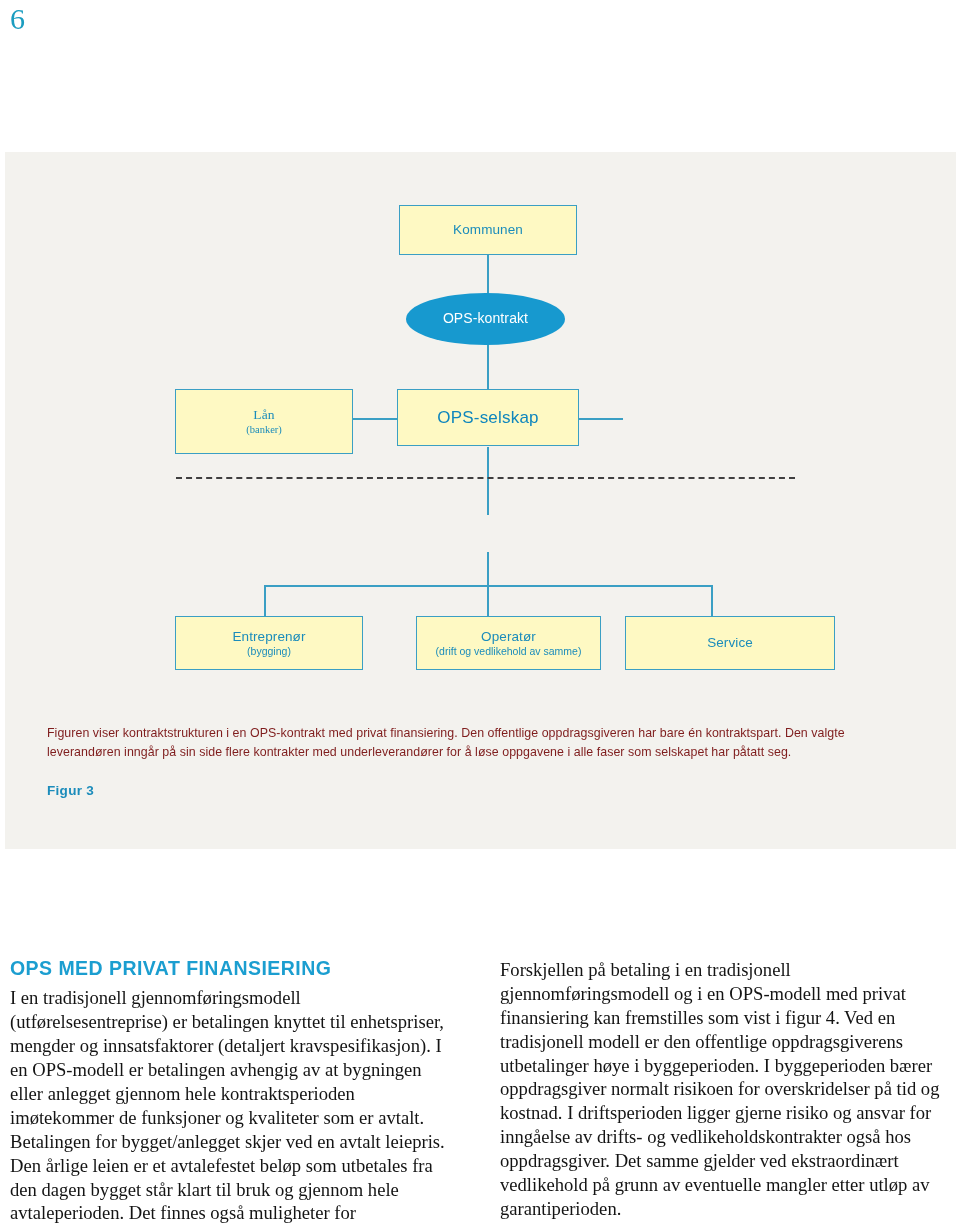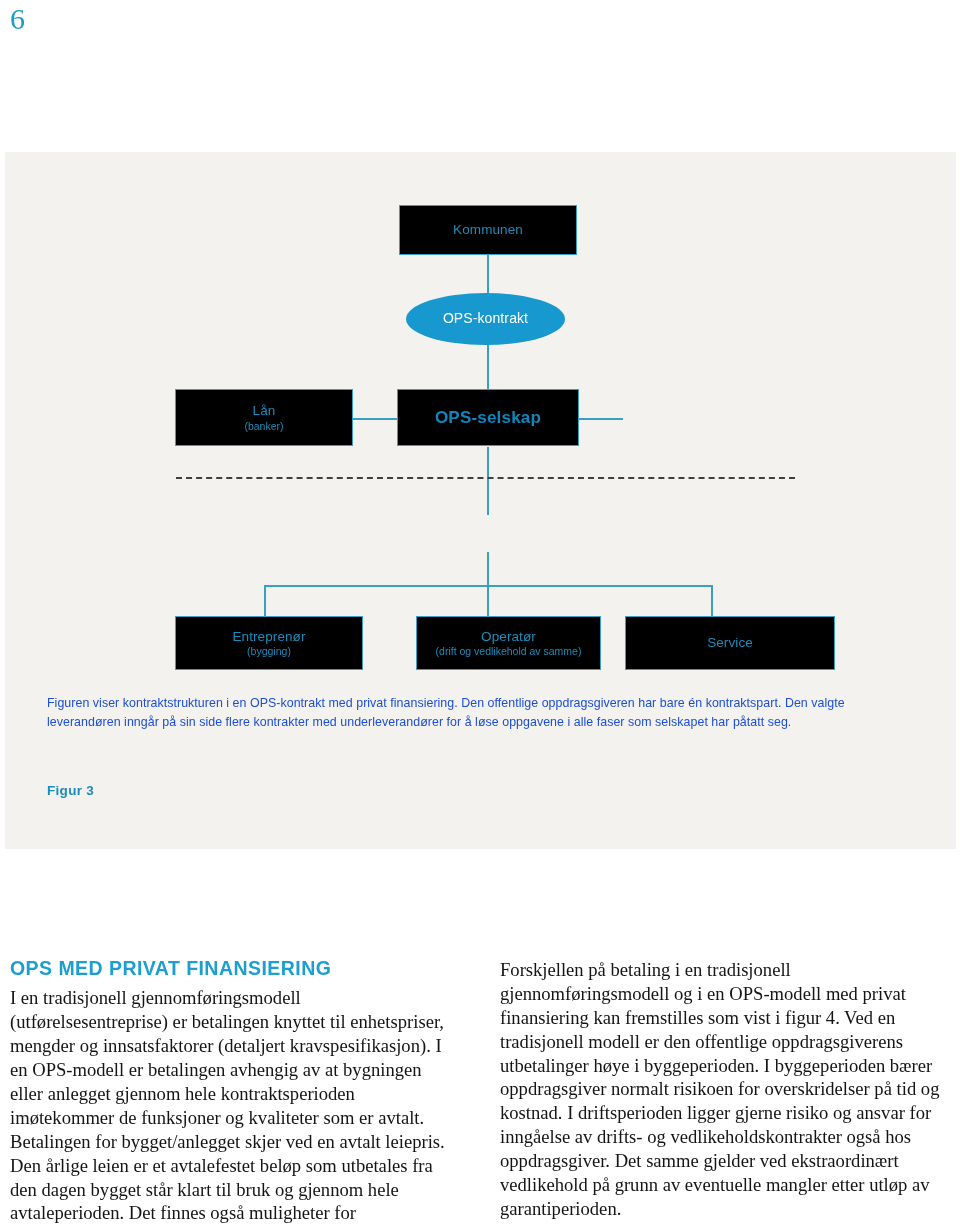--- a/index.html
+++ b/index.html
@@ -33,21 +33,21 @@
     position: absolute;
     left: 5px;
     top: 152px;
     width: 951px;
     height: 697px;
     background: #f3f2ee;
   }
 
   .dg-box {
     position: absolute;
-    background: #000000;
+    background: #fef9c3;
     border: 1.6px solid #3a9fc4;
     display: flex;
     flex-direction: column;
     align-items: center;
     justify-content: center;
     text-align: center;
     color: #1b8cbb;
     z-index: 3;
   }
   .dg-box .t1 {
@@ -57,21 +57,21 @@
     letter-spacing: .1px;
   }
   .dg-box .t2 {
     font-size: 10.5px;
     line-height: 1.15;
     color: #1b8cbb;
     margin-top: 1px;
   }
   .dg-box.strong .t1 {
     font-size: 17px;
-    font-weight: bold;
+    font-weight: normal;
     color: #0f86bd;
     letter-spacing: .2px;
   }
 
   .dg-ellipse {
     position: absolute;
     background: #1799cf;
     border-radius: 50%;
     display: flex;
     flex-direction: column;
@@ -102,23 +102,23 @@
   .dashed-sep {
     position: absolute;
     border-top: 2.2px dashed #3f3f3f;
     z-index: 2;
   }
 
   
   #figure-caption {
     position: absolute;
     left: 47px;
-    top: 694px;
+    top: 724px;
     width: 862px;
-    color: #1d4ed8;
+    color: #7f1d1d;
     font-size: 12.4px;
     line-height: 1.52;
     letter-spacing: .05px;
   }
   #figure-label {
     position: absolute;
     left: 47px;
     top: 783px;
     color: #1b8cbb;
     font-size: 13.5px;
@@ -186,21 +186,21 @@
   <div class="conn conn-v" style="left:706px; top:433px; height:32px;"></div>
 
   <div class="dg-box" style="left:394px; top:53px; width:178px; height:50px;">
     <span class="t1">Kommunen</span>
   </div>
 
   <div class="dg-ellipse" style="left:401px; top:141px; width:159px; height:52px;">
     <span class="e1">OPS-kontrakt</span>
   </div>
 
-  <div class="dg-box" style="left:170px; top:237px; width:178px; height:57px;">
+  <div class="dg-box" style="left:170px; top:237px; width:178px; height:65px;font-family:Liberation Serif, serif;">
     <span class="t1">Lån</span>
     <span class="t2">(banker)</span>
   </div>
 
   <div class="dg-box strong" style="left:392px; top:237px; width:182px; height:57px;">
     <span class="t1">OPS-selskap</span>
   </div>
 
 
 

